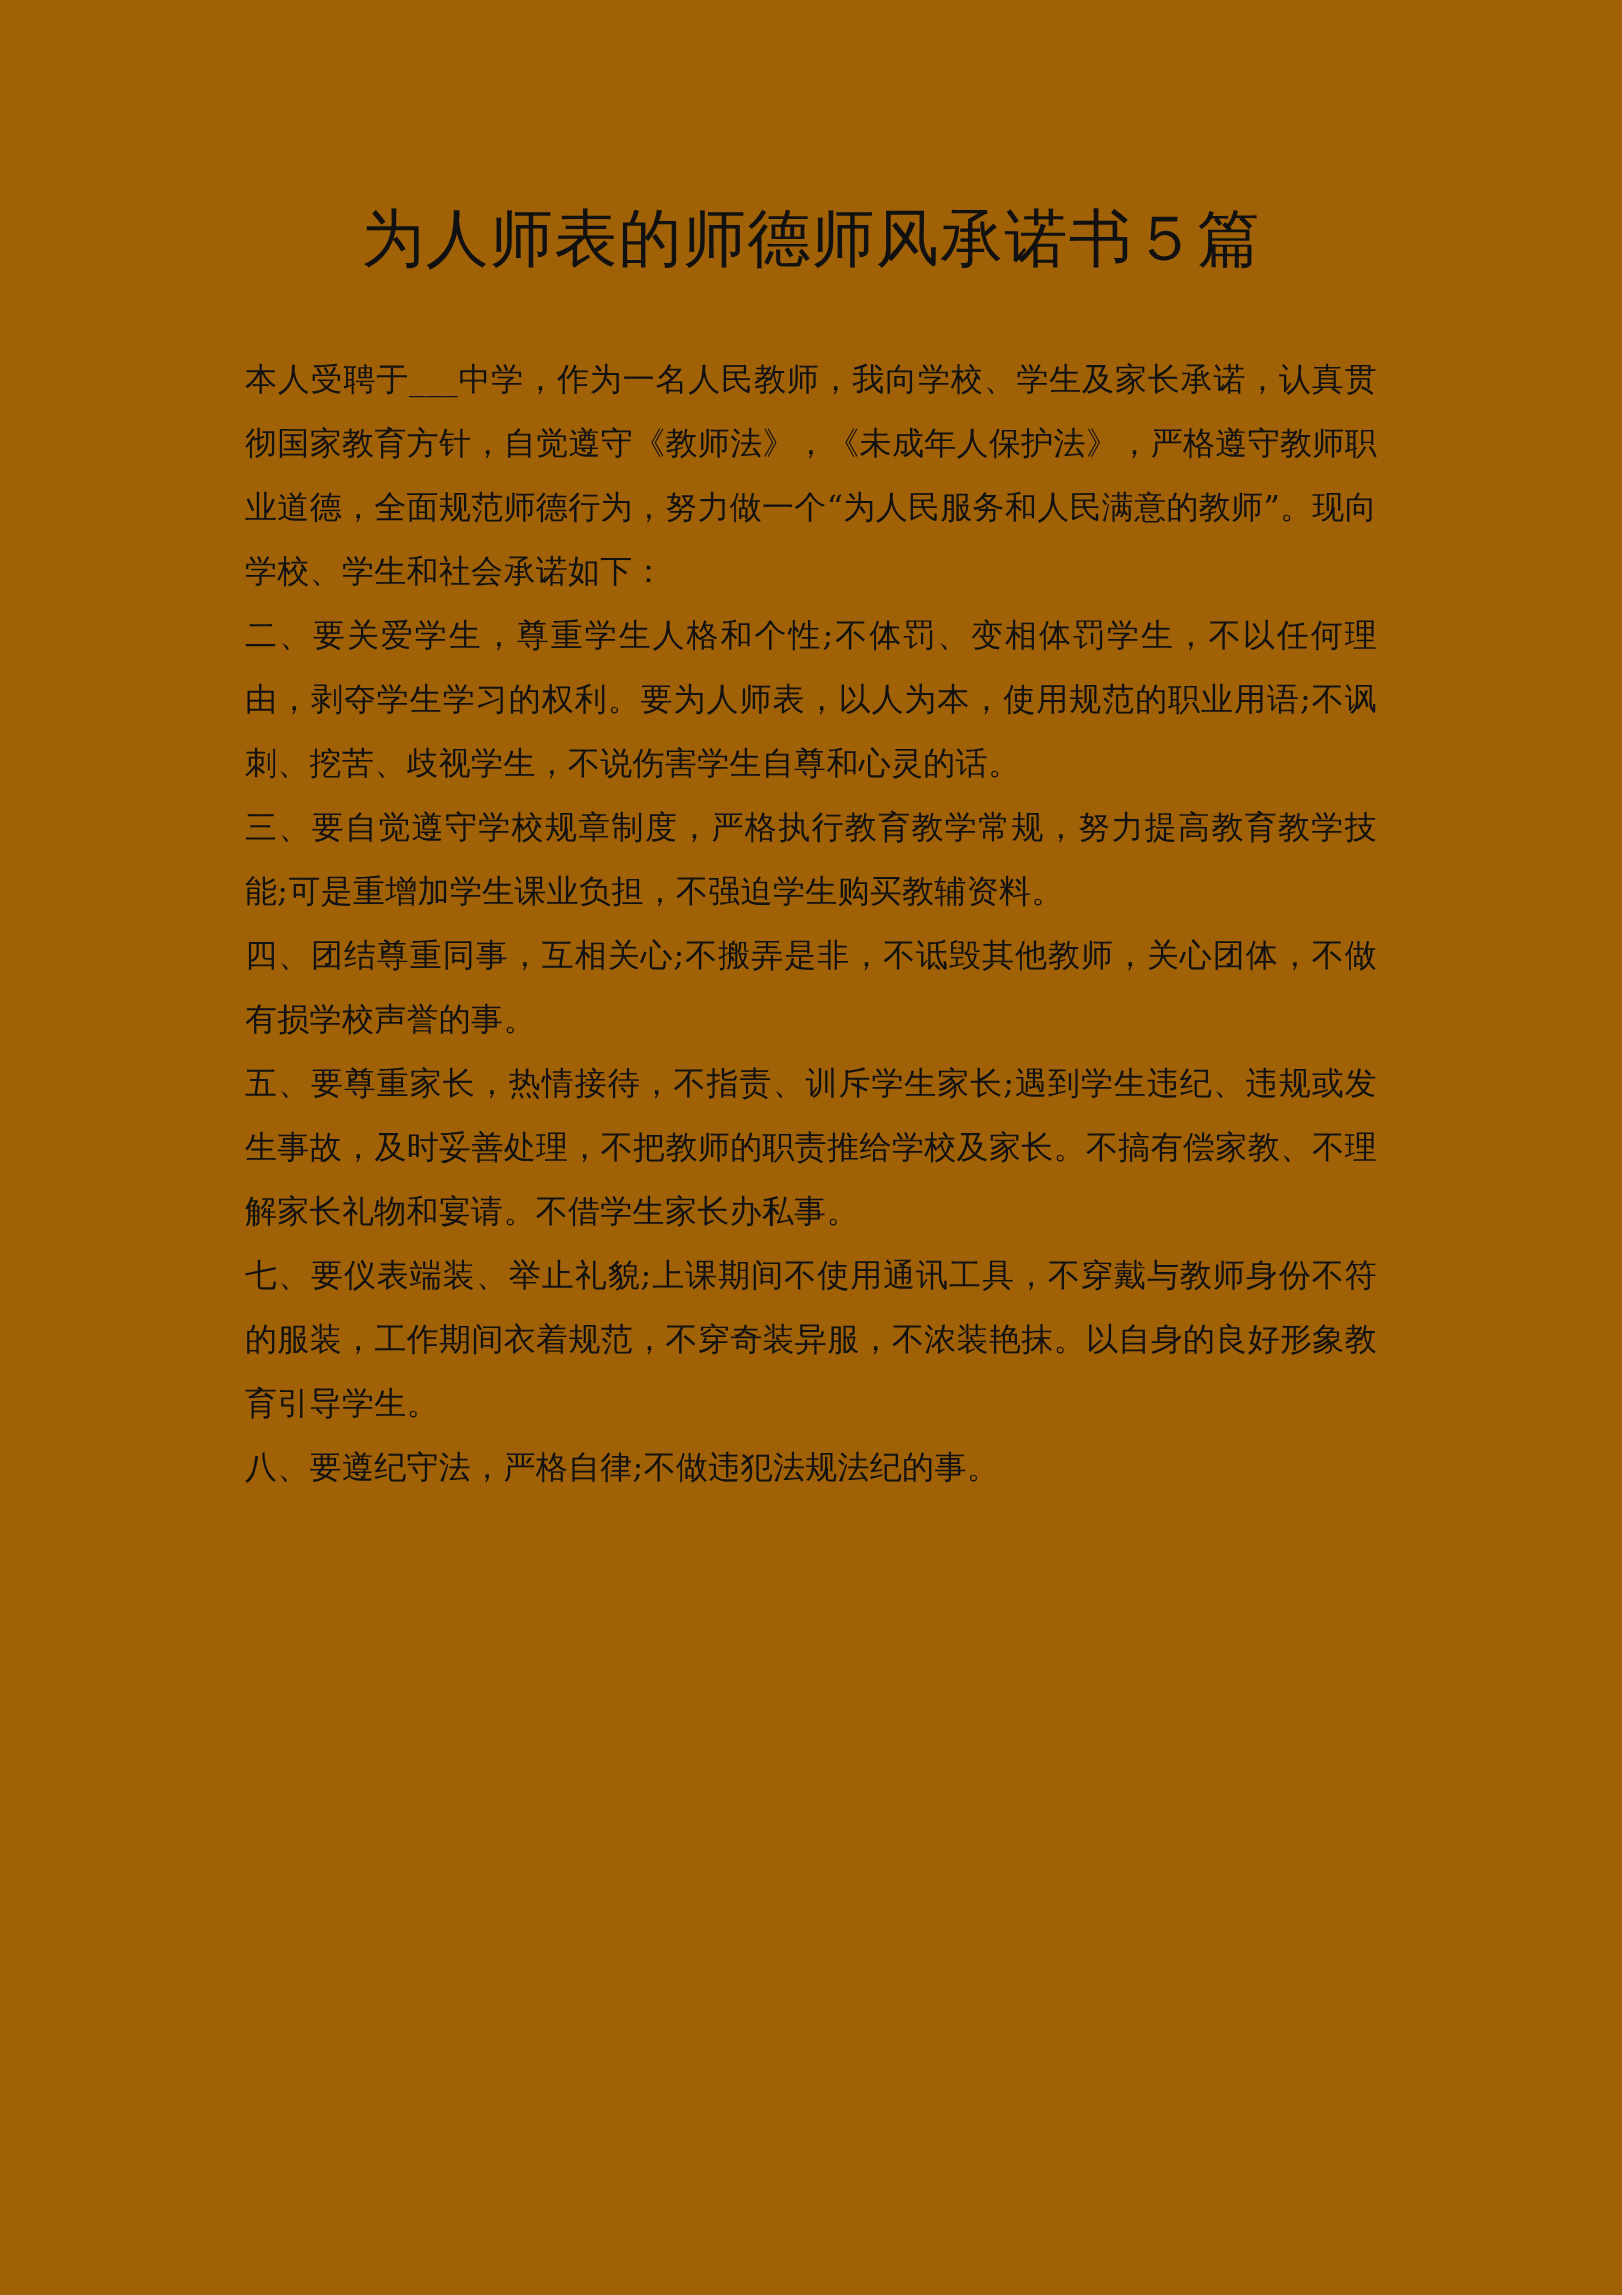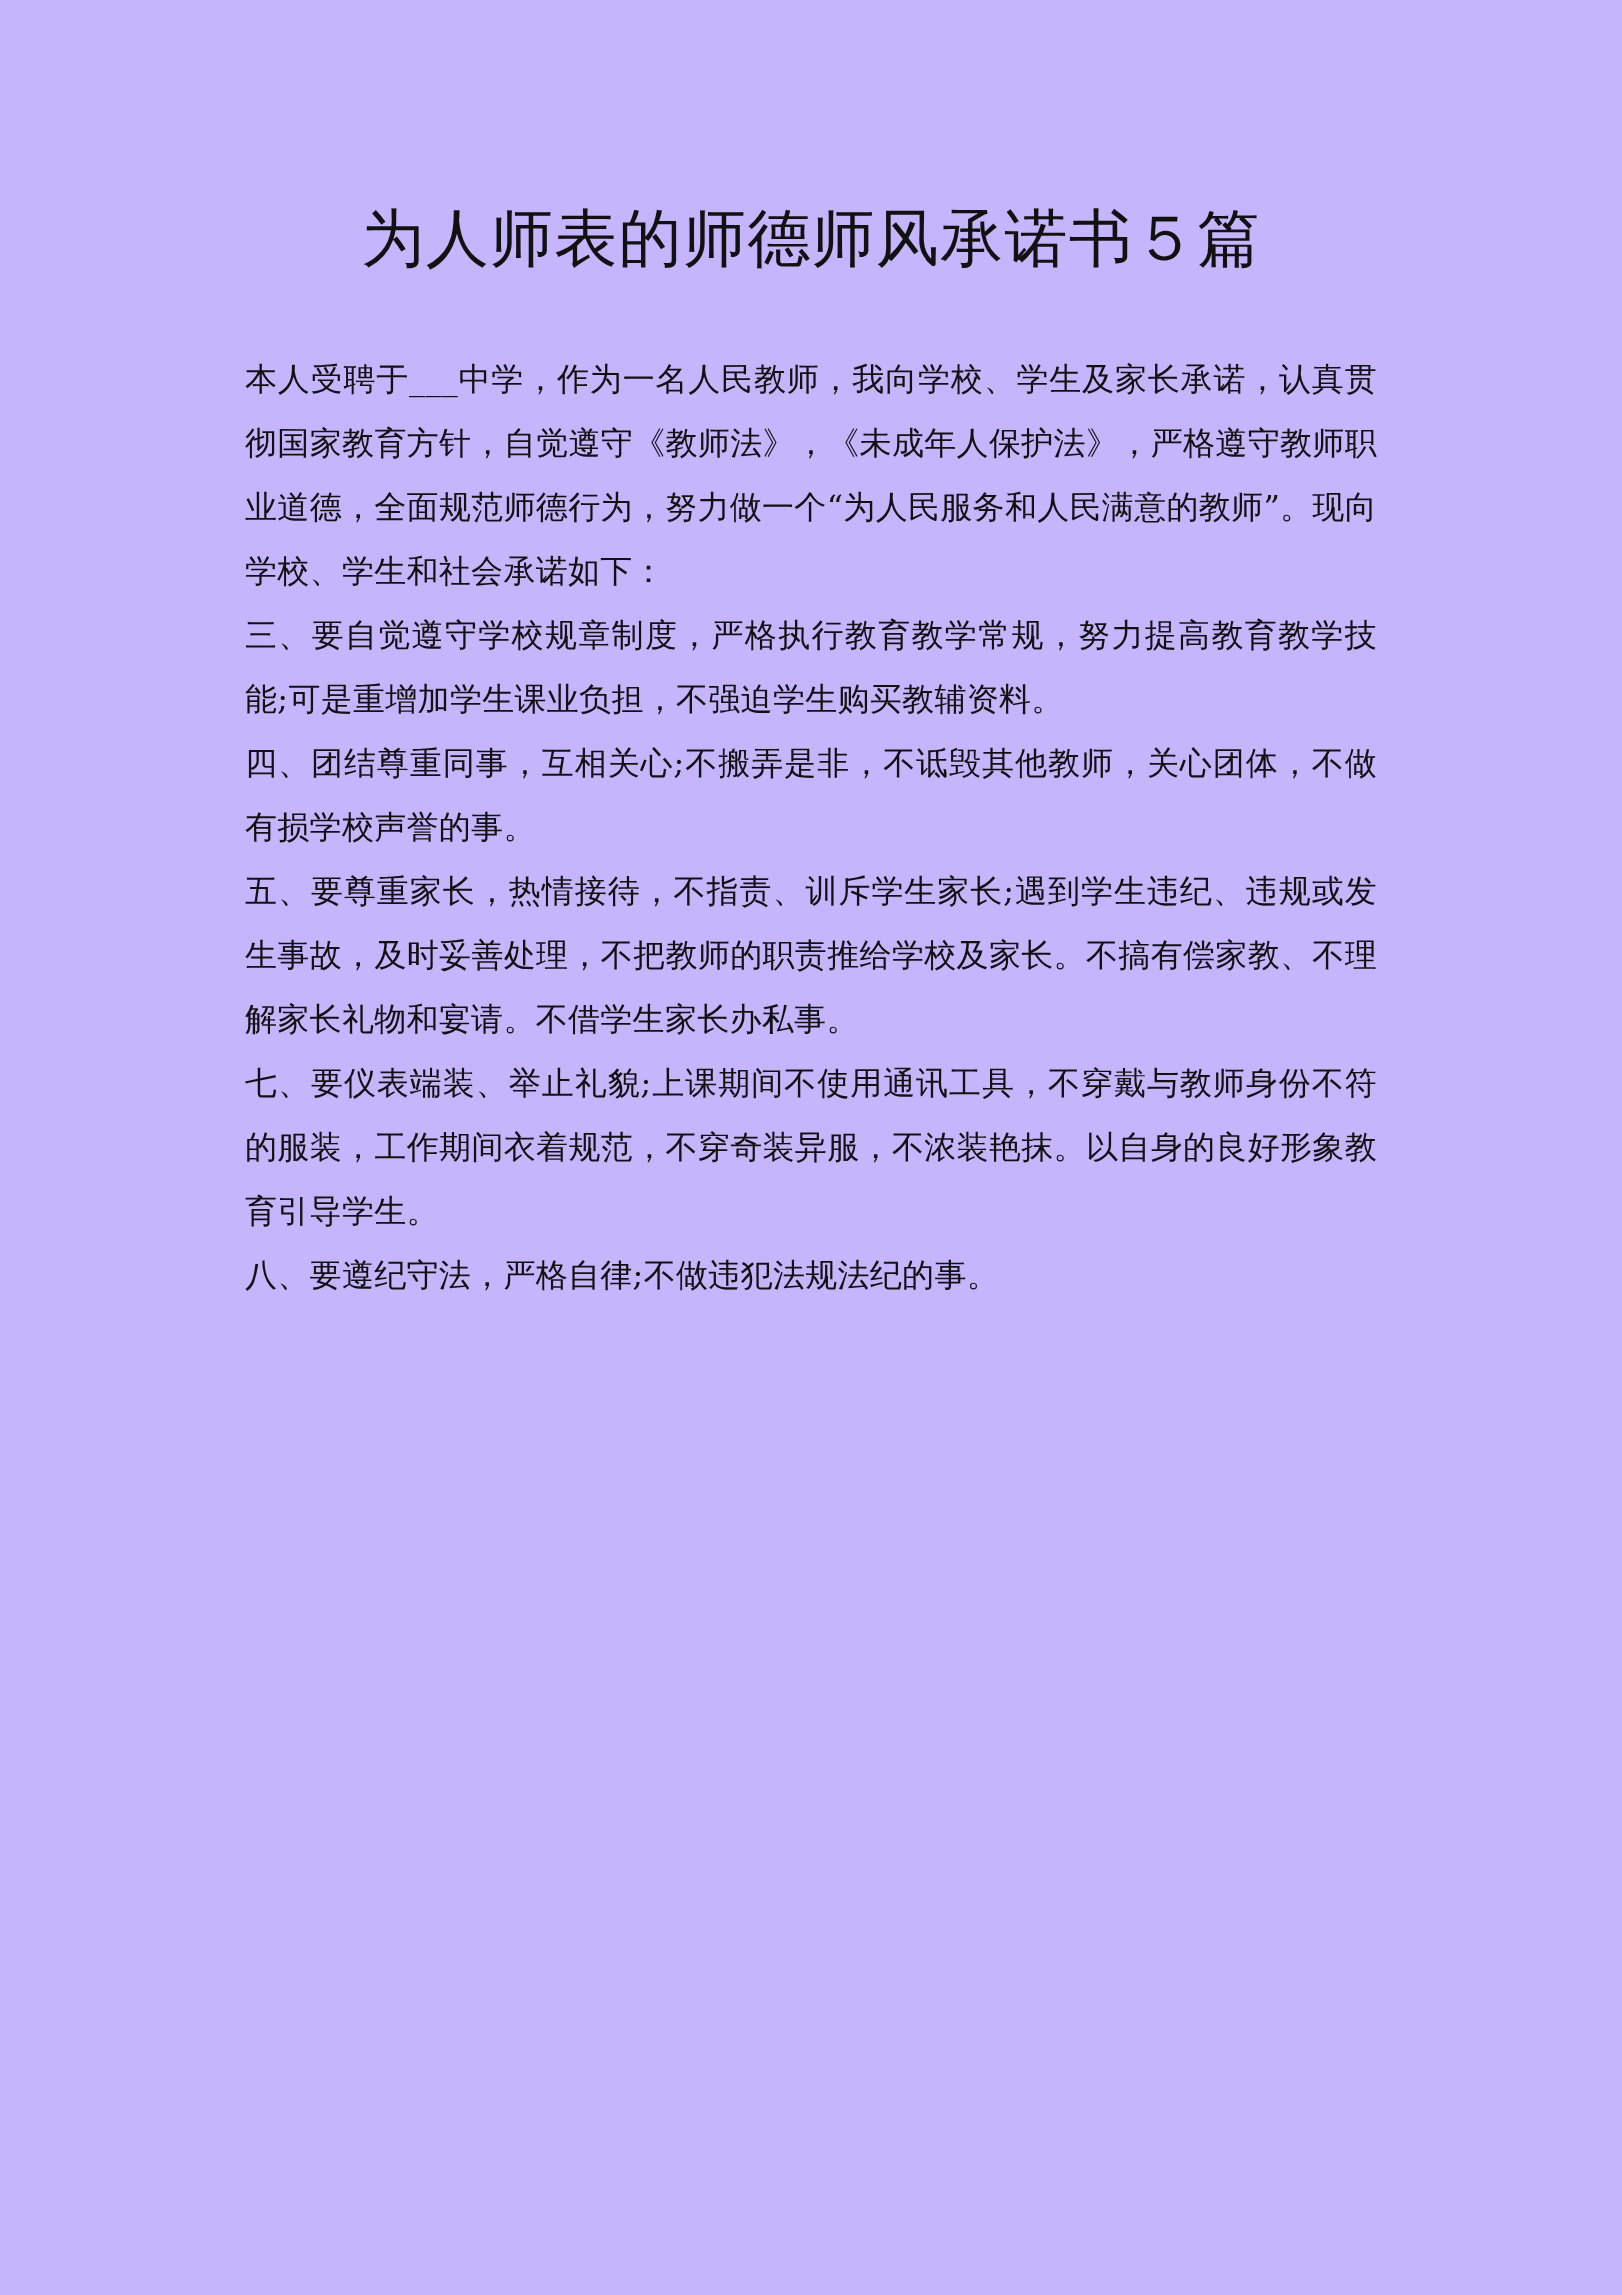--- a/index.html
+++ b/index.html
@@ -13,21 +13,21 @@
       position: relative;
       overflow: hidden;
       color: #111111;
       font-family: "DejaVu Serif", "Liberation Serif", serif;
     }
     .page {
       position: absolute;
       left: 0; top: 0;
       width: 1623px;
       height: 2295px;
-      background: #c4b5fd;
+      background: #a16207;
     }
     .title {
       position: absolute;
       left: 0;
       width: 1623px;
       top: 196px;
       text-align: center;
       font-size: 63px;
       line-height: 85px;
       font-weight: normal;
@@ -51,20 +51,21 @@
     }
   </style>
 </head>
 <body>
 
 <div class="page">
   <h1 class="title">为人师表的师德师风承诺书５篇</h1>
 
   <div class="body-text">
     <p class="para">本人受聘于___中学，作为一名人民教师，我向学校、学生及家长承诺，认真贯彻国家教育方针，自觉遵守《教师法》，《未成年人保护法》，严格遵守教师职业道德，全面规范师德行为，努力做一个“为人民服务和人民满意的教师”。现向学校、学生和社会承诺如下：</p>
+    <p class="para">二、要关爱学生，尊重学生人格和个性;不体罚、变相体罚学生，不以任何理由，剥夺学生学习的权利。要为人师表，以人为本，使用规范的职业用语;不讽刺、挖苦、歧视学生，不说伤害学生自尊和心灵的话。</p>
     <p class="para">三、要自觉遵守学校规章制度，严格执行教育教学常规，努力提高教育教学技能;可是重增加学生课业负担，不强迫学生购买教辅资料。</p>
     <p class="para">四、团结尊重同事，互相关心;不搬弄是非，不诋毁其他教师，关心团体，不做有损学校声誉的事。</p>
     <p class="para">五、要尊重家长，热情接待，不指责、训斥学生家长;遇到学生违纪、违规或发生事故，及时妥善处理，不把教师的职责推给学校及家长。不搞有偿家教、不理解家长礼物和宴请。不借学生家长办私事。</p>
     <p class="para">七、要仪表端装、举止礼貌;上课期间不使用通讯工具，不穿戴与教师身份不符的服装，工作期间衣着规范，不穿奇装异服，不浓装艳抹。以自身的良好形象教育引导学生。</p>
     <p class="para">八、要遵纪守法，严格自律;不做违犯法规法纪的事。</p>
   </div>
 </div>
 
 
 </body></html>

